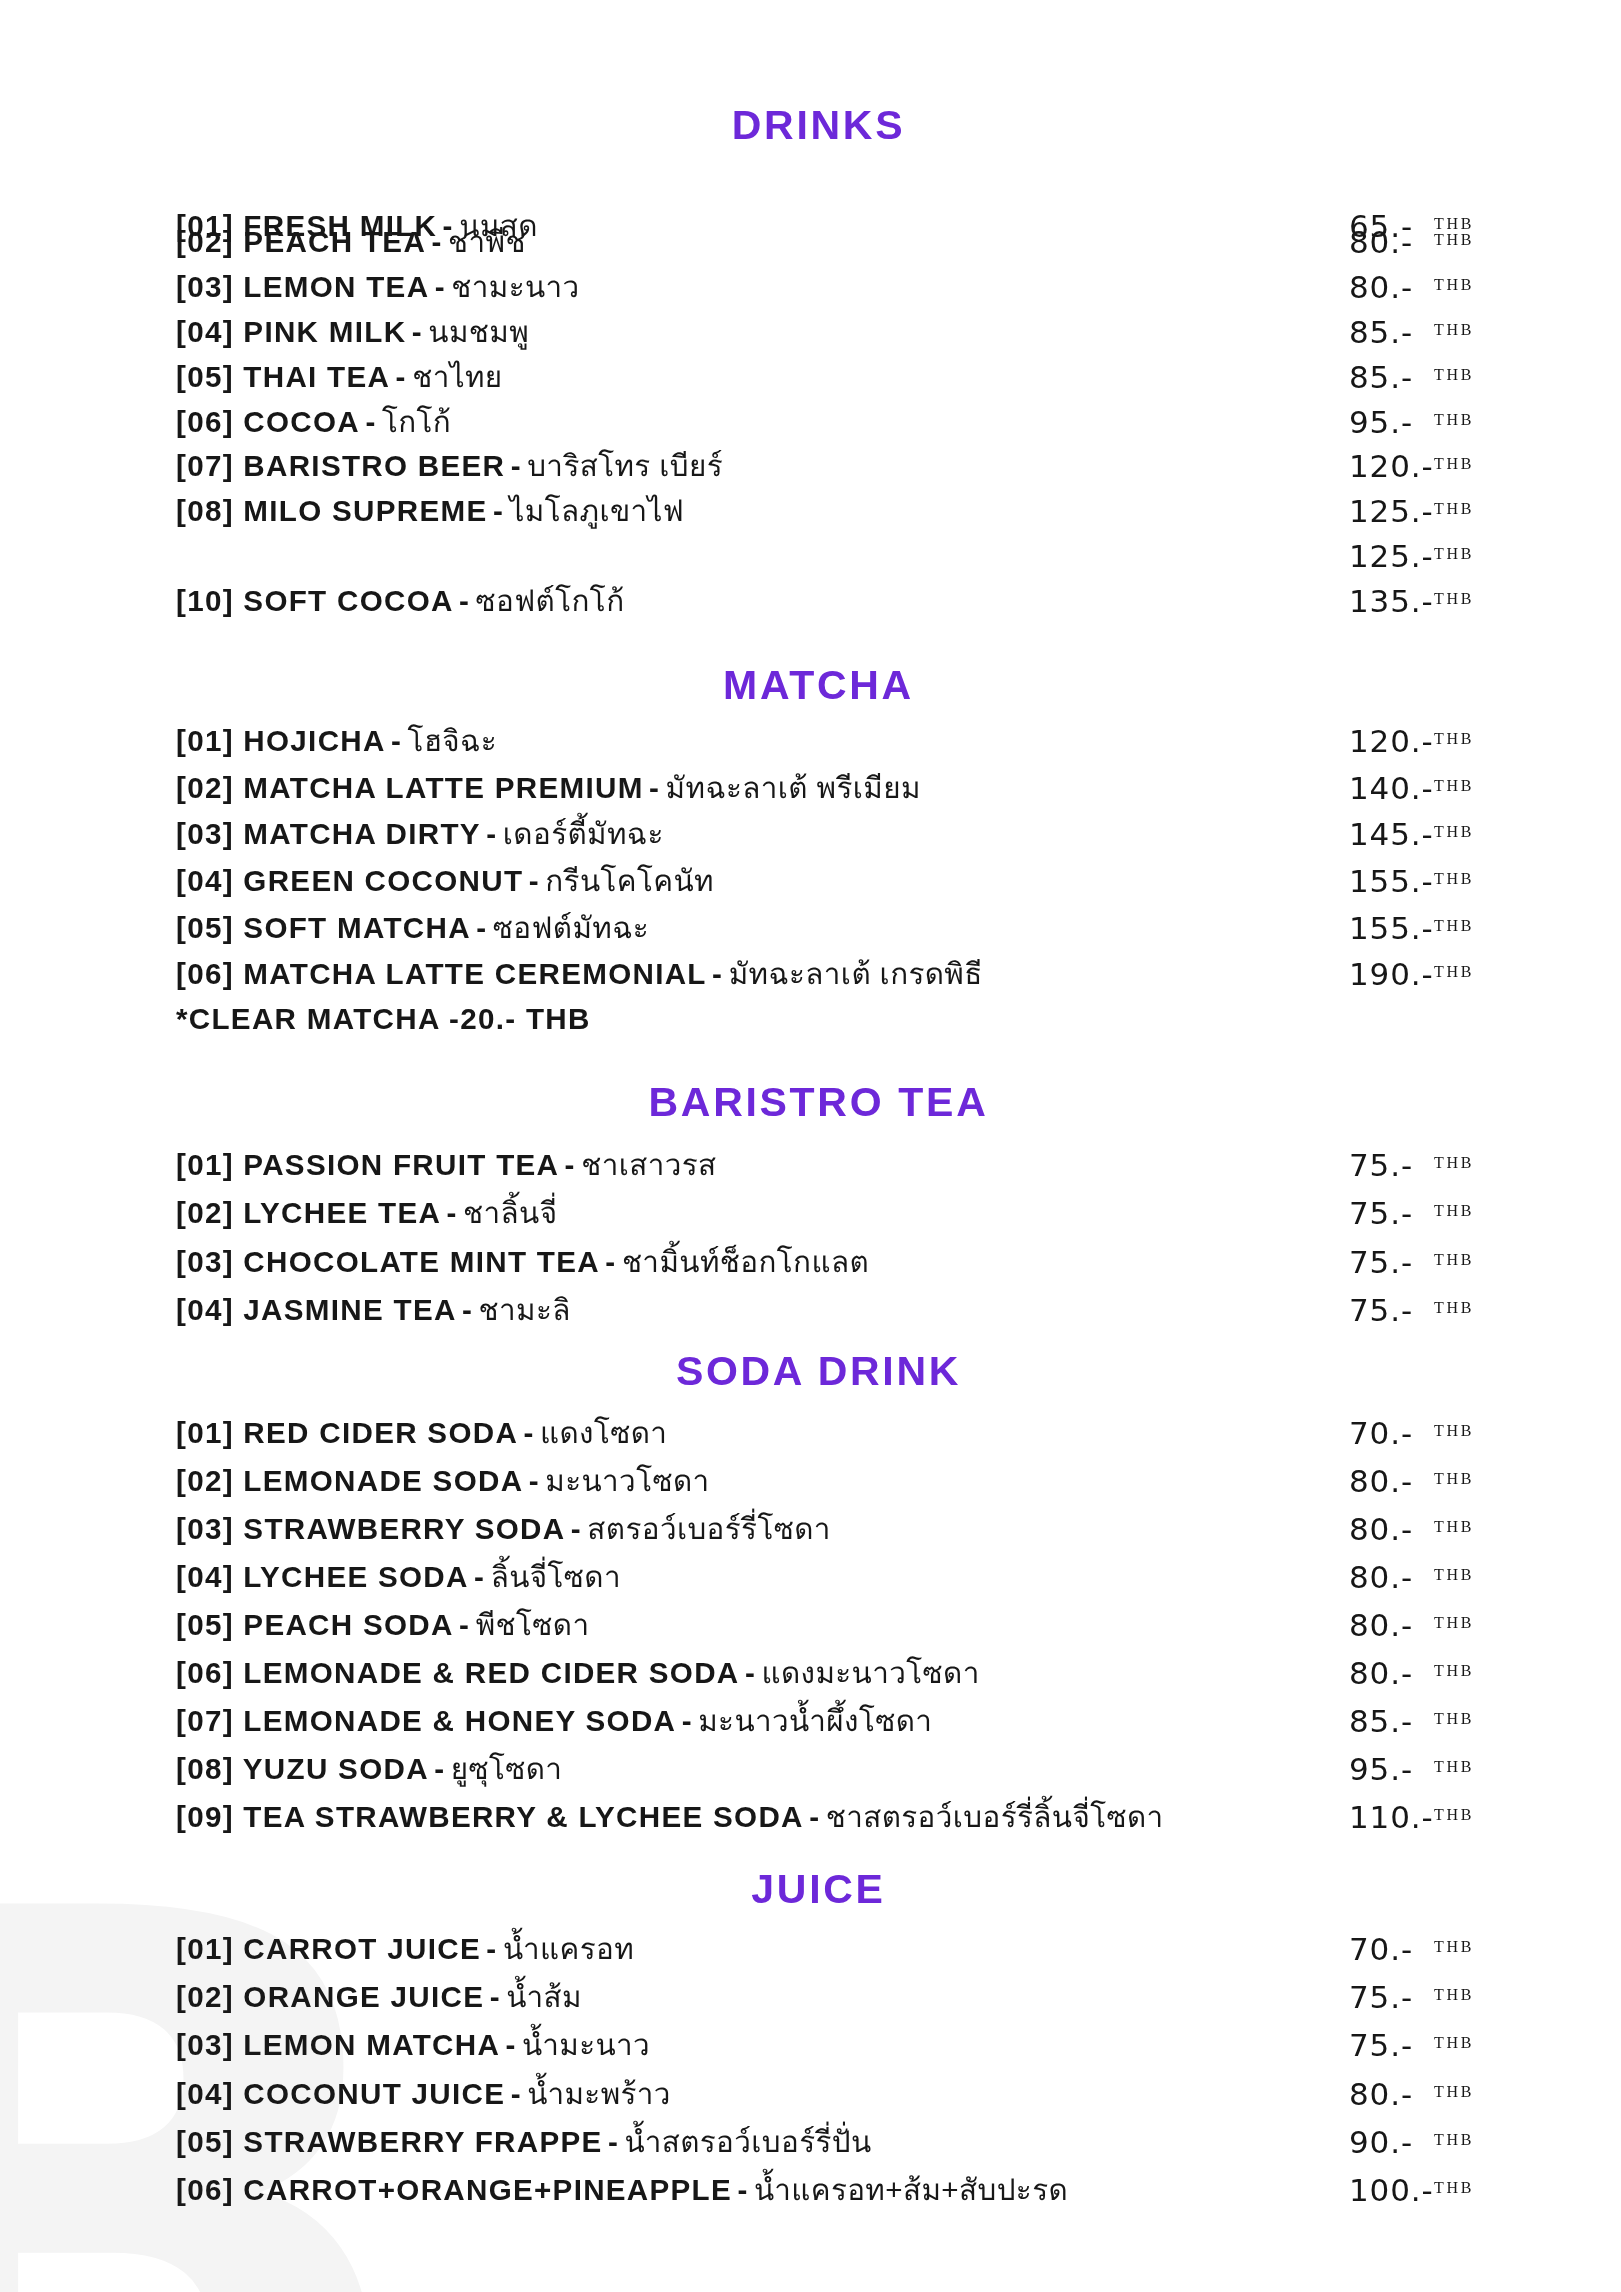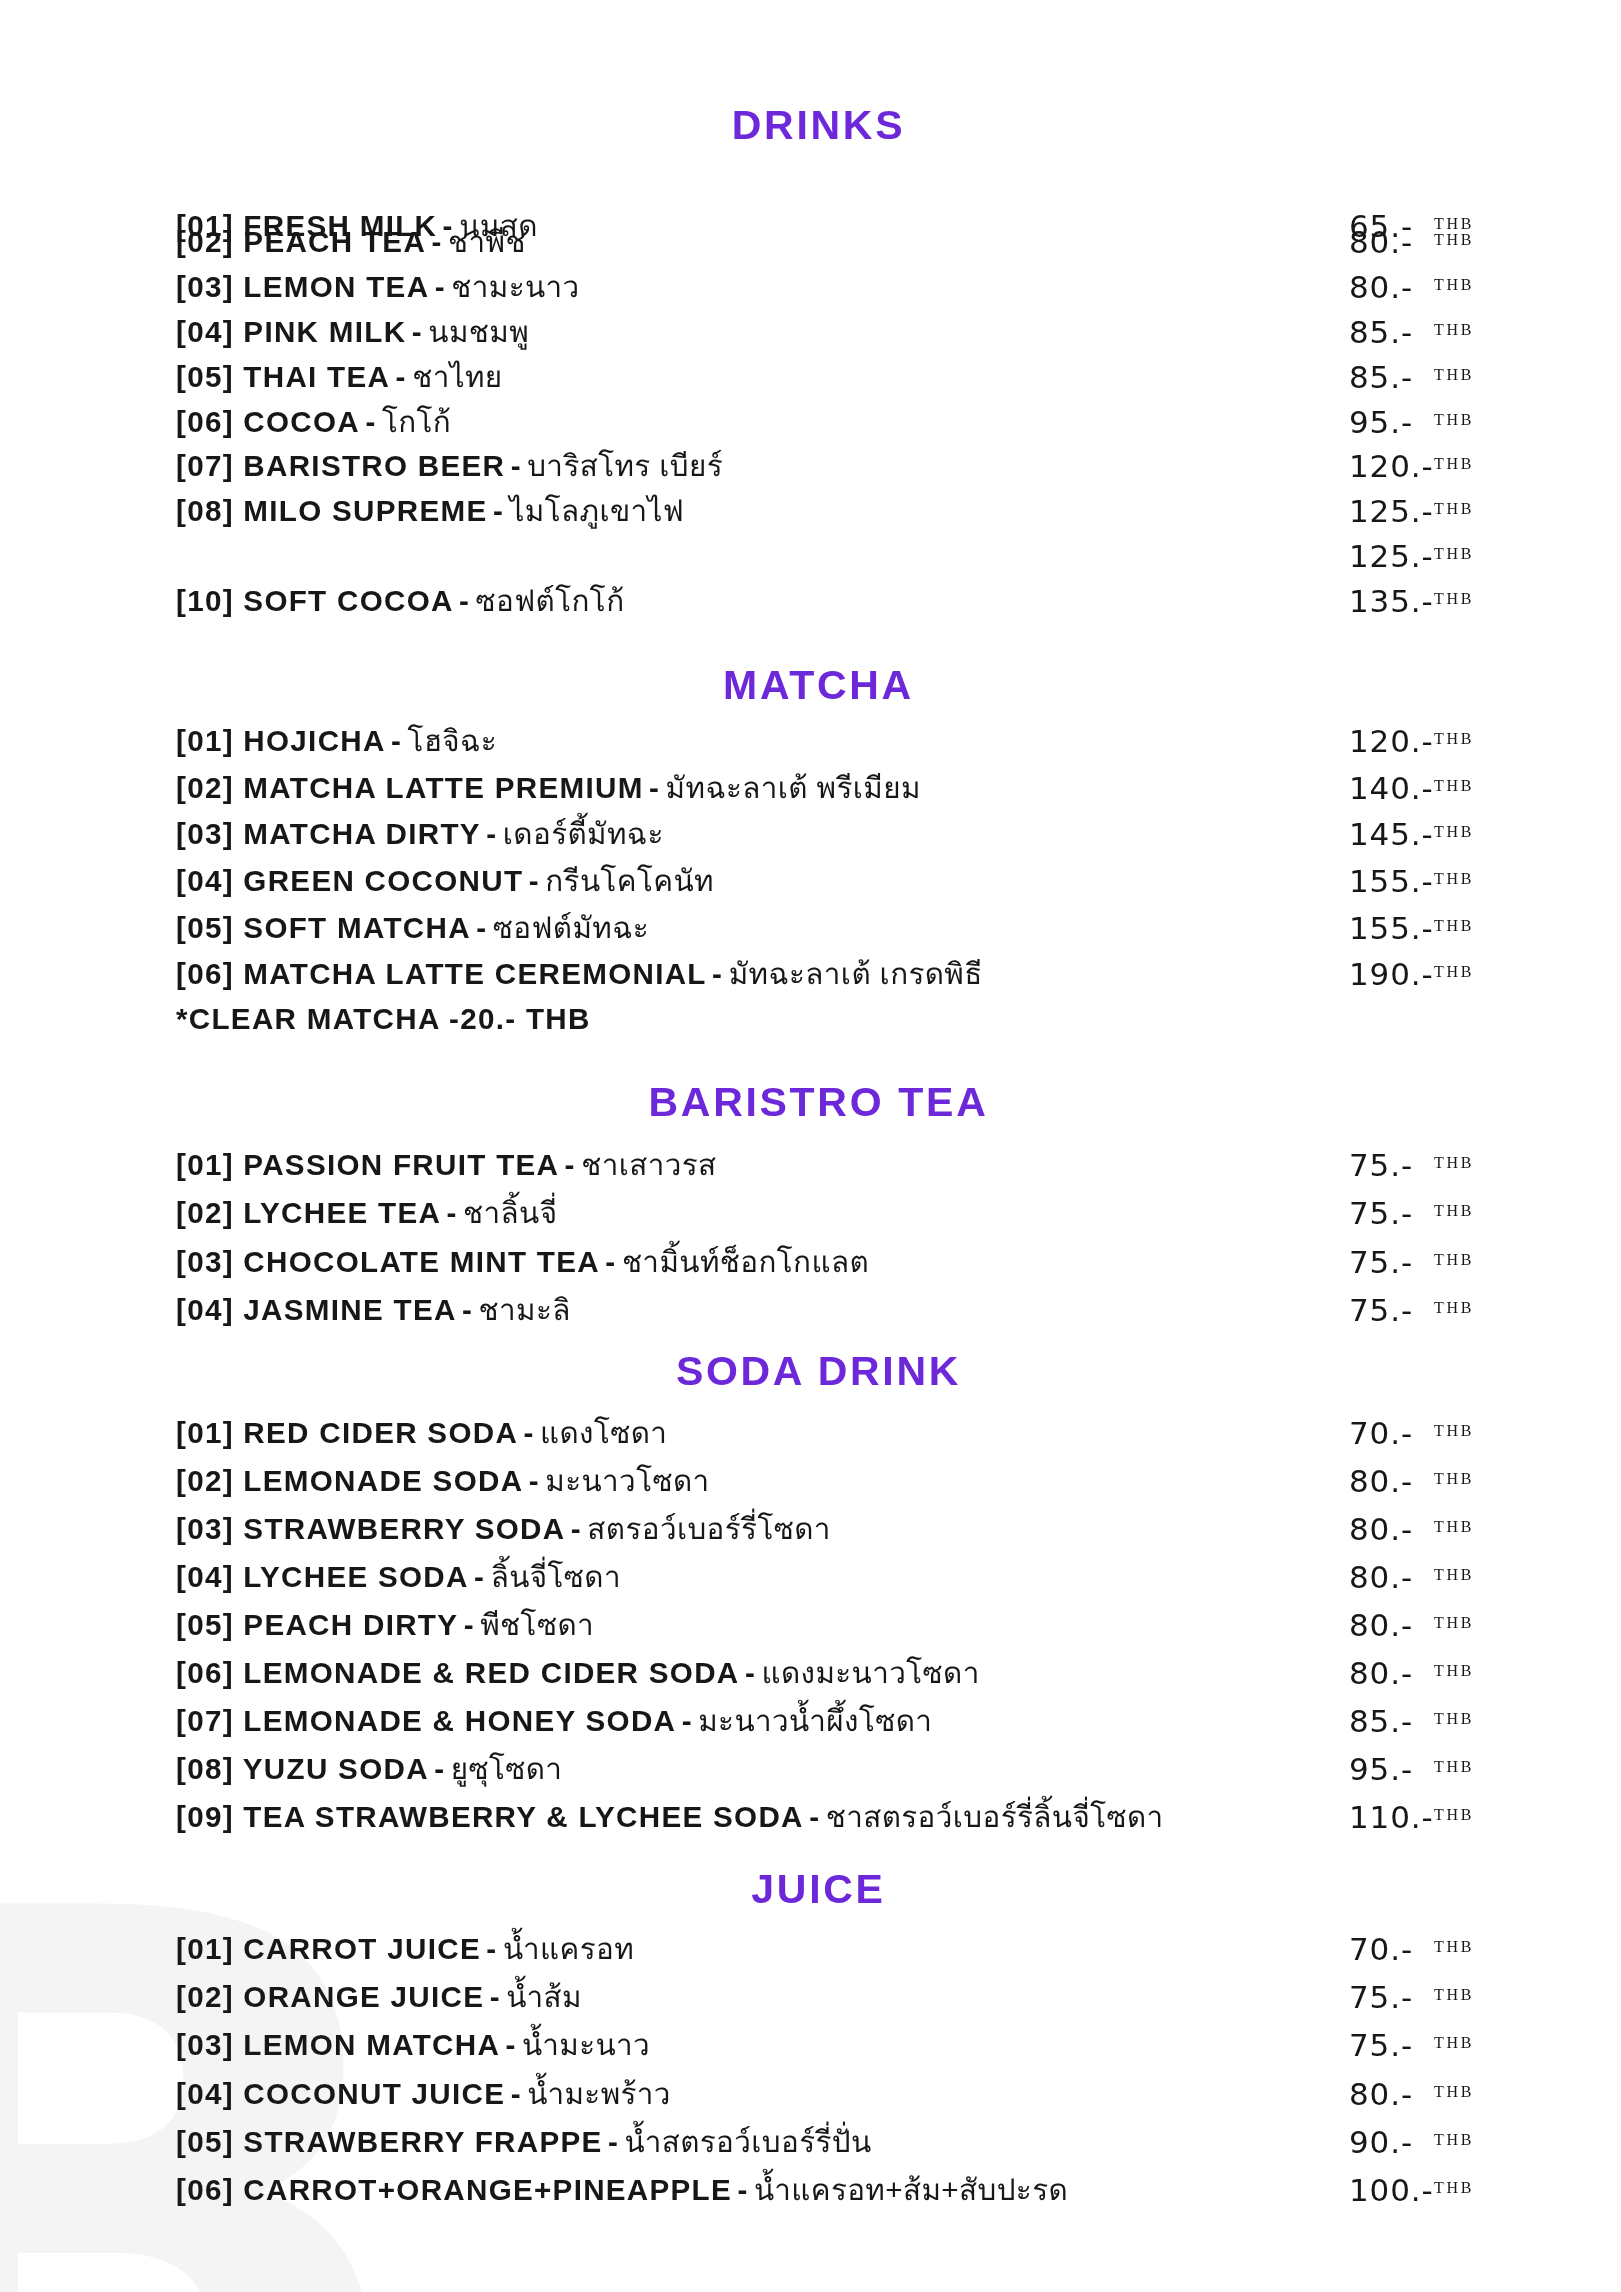--- a/index.html
+++ b/index.html
@@ -217,21 +217,21 @@
         <span class="item-text"><span class="num">[03]</span> <span class="name">STRAWBERRY SODA</span><span class="sep">-</span><span class="thai">สตรอว์เบอร์รี่โซดา</span></span>
         <span class="price">80.-</span>
         <span class="thb">THB</span>
       </div>
       <div class="row" style="top: 1562px;">
         <span class="item-text"><span class="num">[04]</span> <span class="name">LYCHEE SODA</span><span class="sep">-</span><span class="thai">ลิ้นจี่โซดา</span></span>
         <span class="price">80.-</span>
         <span class="thb">THB</span>
       </div>
       <div class="row" style="top: 1610px;">
-        <span class="item-text"><span class="num">[05]</span> <span class="name">PEACH DIRTY</span><span class="sep">-</span><span class="thai">พีชโซดา</span></span>
+        <span class="item-text"><span class="num">[05]</span> <span class="name">PEACH SODA</span><span class="sep">-</span><span class="thai">พีชโซดา</span></span>
         <span class="price">80.-</span>
         <span class="thb">THB</span>
       </div>
       <div class="row" style="top: 1658px;">
         <span class="item-text"><span class="num">[06]</span> <span class="name">LEMONADE &amp; RED CIDER SODA</span><span class="sep">-</span><span class="thai">แดงมะนาวโซดา</span></span>
         <span class="price">80.-</span>
         <span class="thb">THB</span>
       </div>
       <div class="row" style="top: 1706px;">
         <span class="item-text"><span class="num">[07]</span> <span class="name">LEMONADE &amp; HONEY SODA</span><span class="sep">-</span><span class="thai">มะนาวน้ำผึ้งโซดา</span></span>

